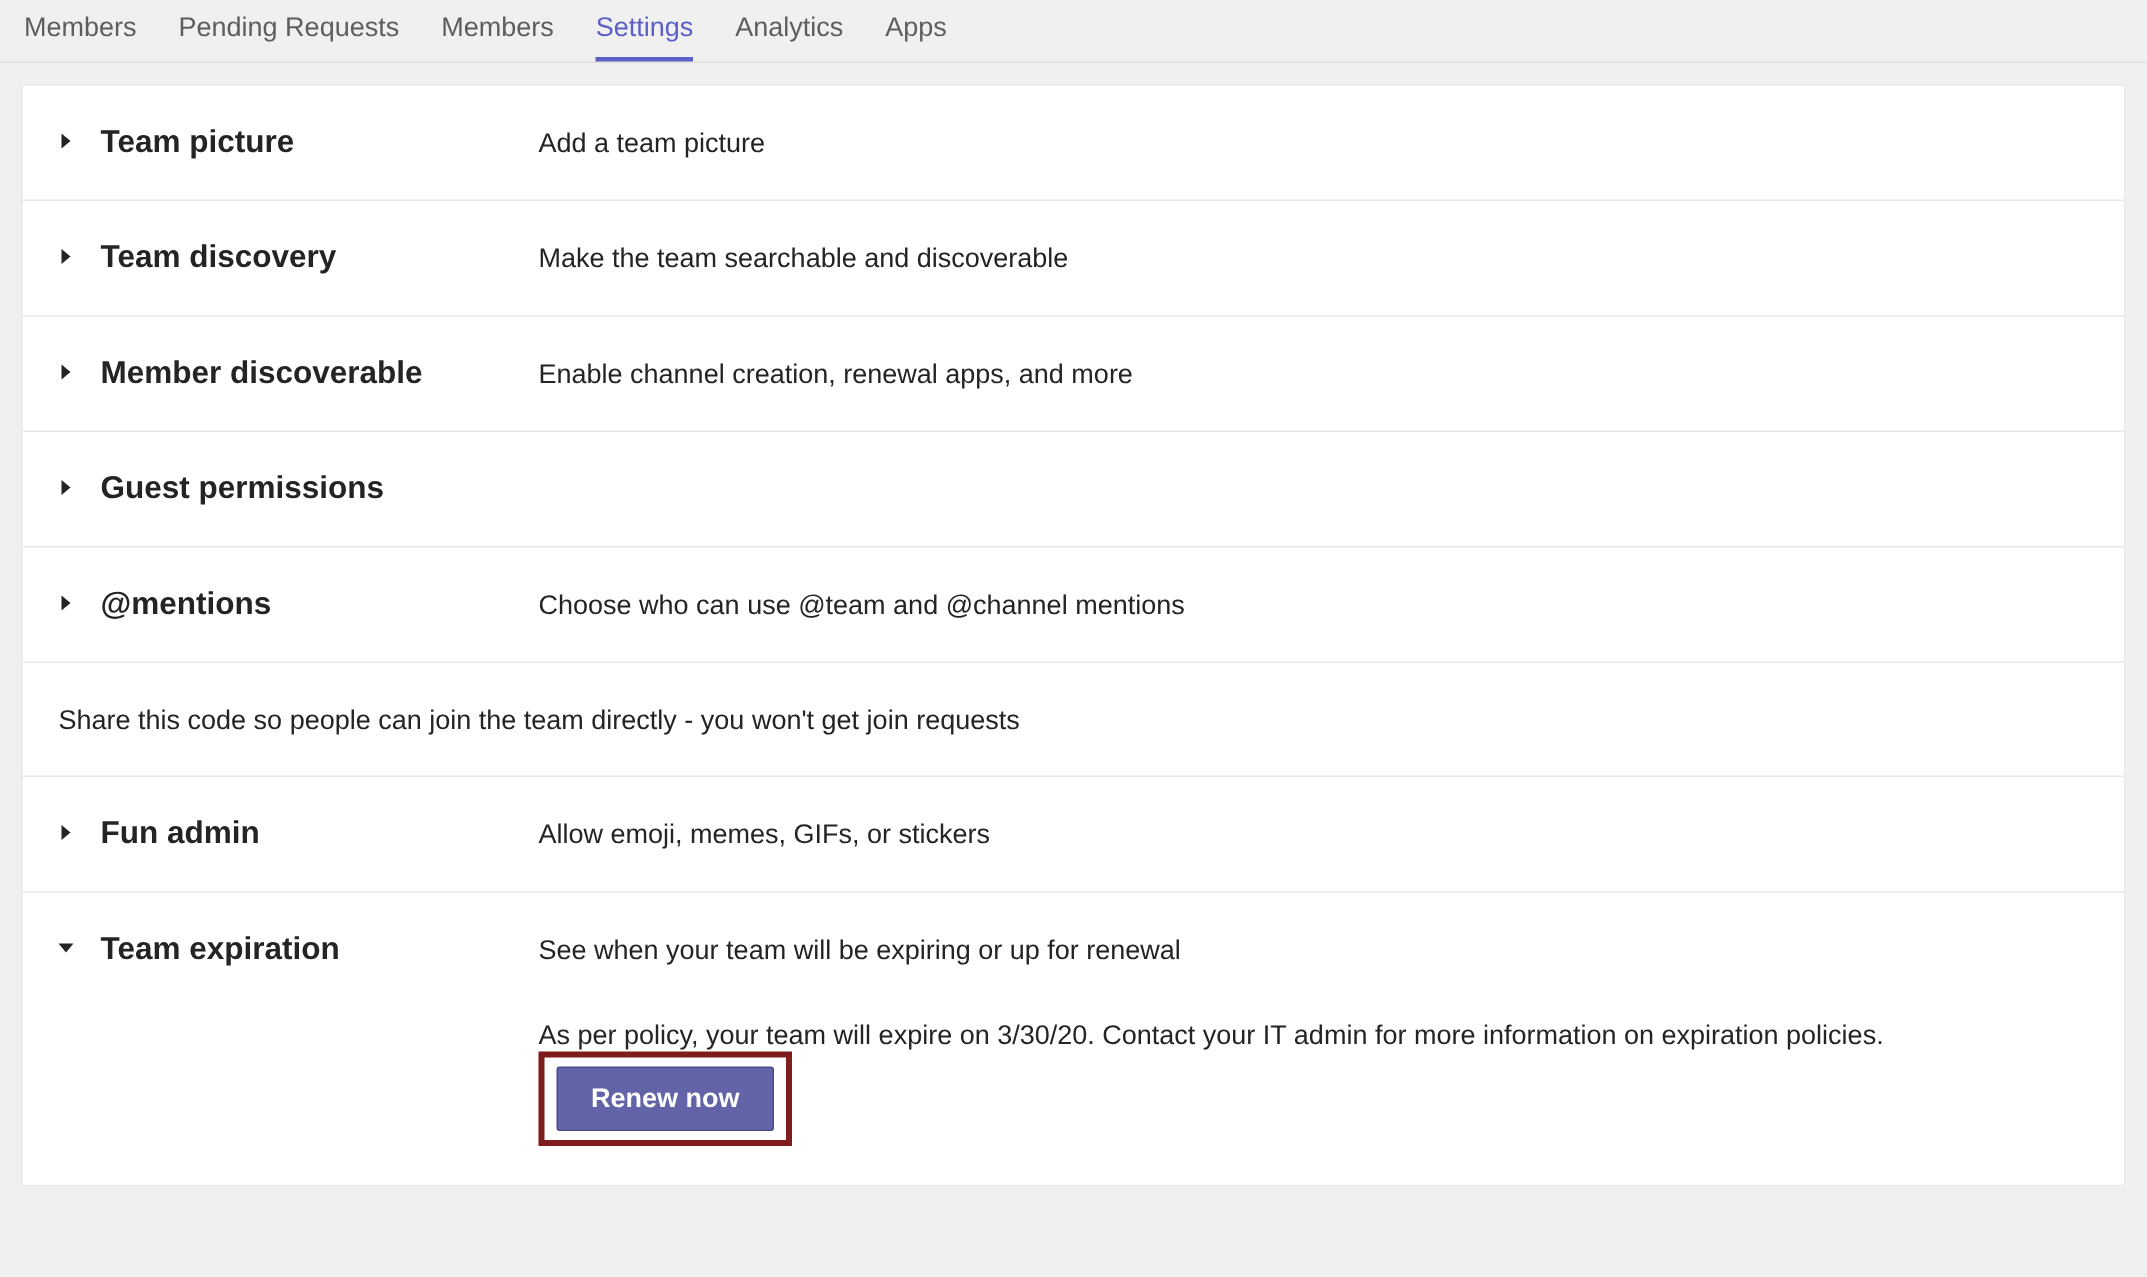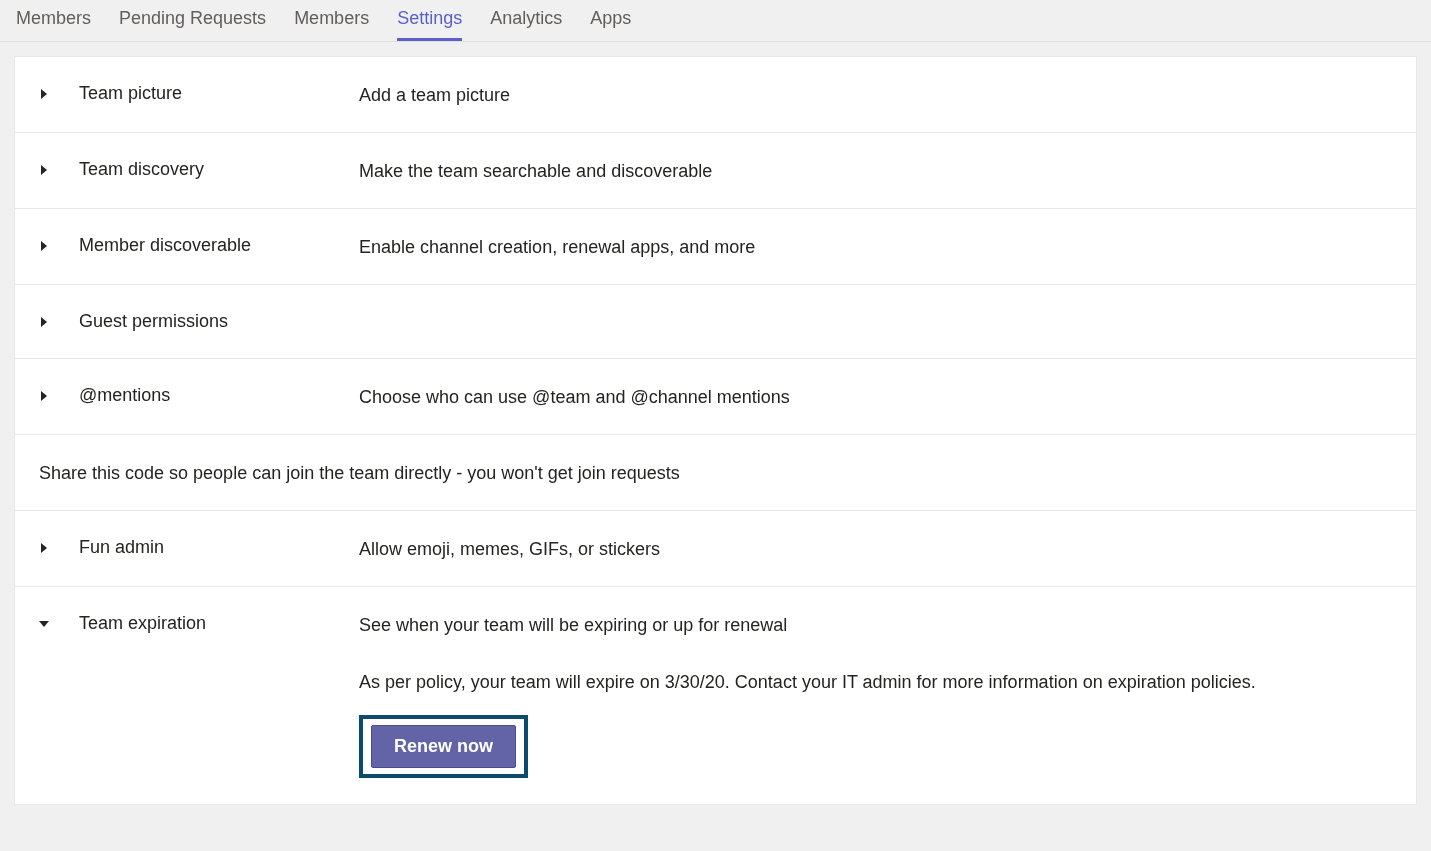--- a/index.html
+++ b/index.html
@@ -64,40 +64,38 @@
   }
   .chevron {
     width: 12px;
     height: 12px;
     margin-right: 16px;
     margin-top: 6px;
     flex-shrink: 0;
   }
   .chevron svg { display: block; }
   .row-title {
-    font-weight: 400;
+    font-weight: 700;
     color: #252423;
-    font-size: 18px;
-    margin-left: 12px;
+    font-size: 21px;
   }
   .row-right {
     flex: 1;
     color: #252423;
     font-size: 18px;
     padding-top: 2px;
   }
   .expanded-body {
     margin-top: 36px;
     font-size: 18px;
   }
   .highlight-box {
     display: inline-block;
-    border: 4px solid #0c4a6e;
+    border: 4px solid #7f1d1d;
     padding: 6px 8px;
-    margin-top: 22px;
   }
   .renew-btn {
     background: #6264a7;
     color: #ffffff;
     border: 1px solid #4a4c8c;
     padding: 10px 22px;
     font-size: 18px;
     font-weight: 600;
     cursor: pointer;
     border-radius: 2px;

